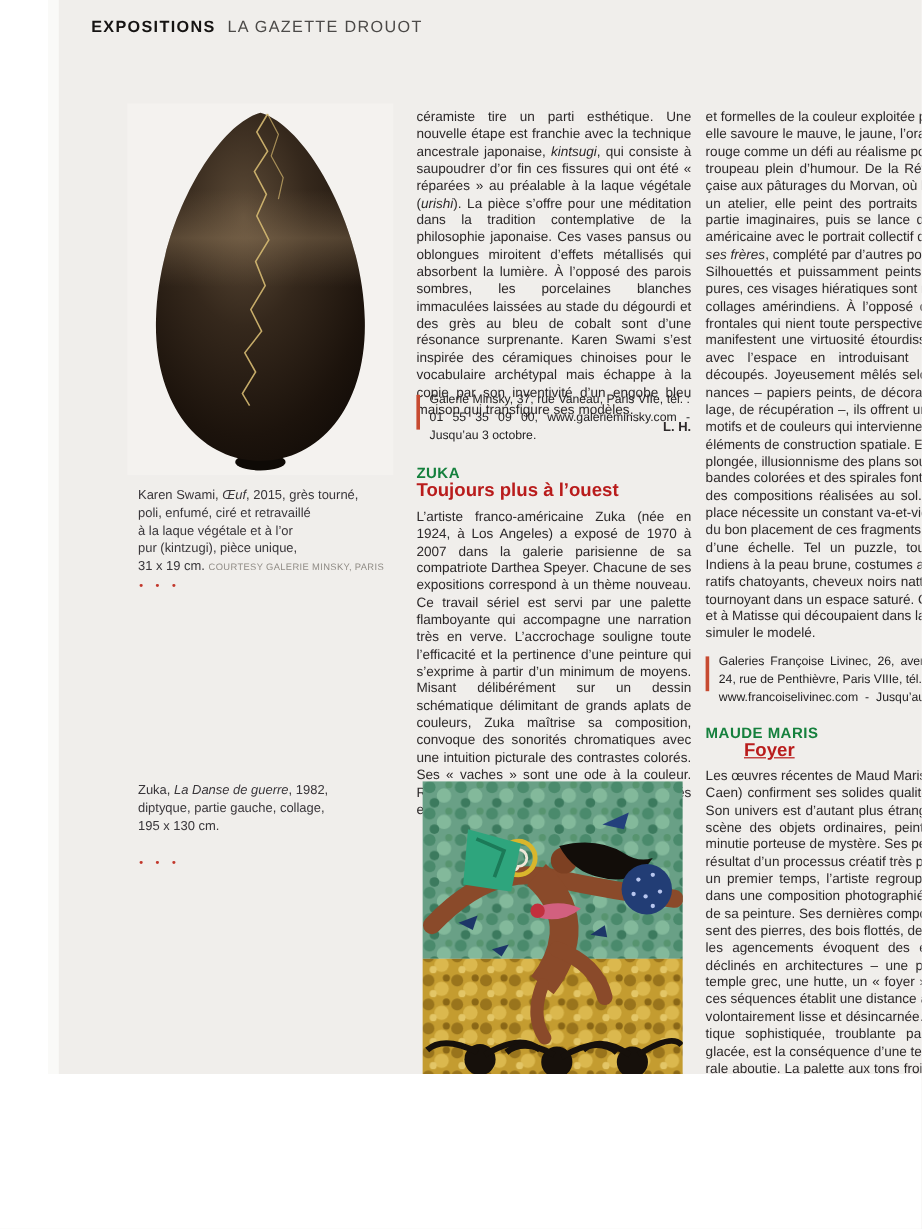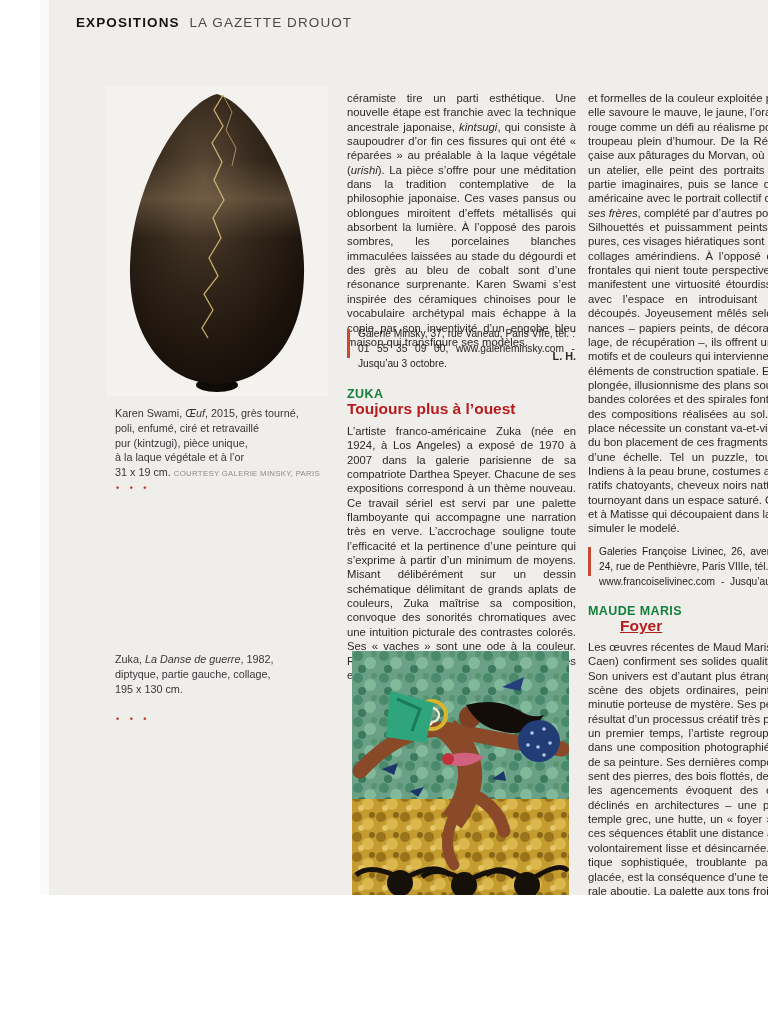--- a/index.html
+++ b/index.html
@@ -80,22 +80,22 @@
     <path d="M111,8 C74,18 26,100 24,180 C22,252 61,298 111,298 C161,298 200,252 198,180 C196,100 148,18 111,8 Z" fill="url(#sheen)"></path>
     <g>
       <path d="M117,9 L108,24 L117,40 L106,57 L116,76 L108,94 L118,114 L107,132 L115,152 L103,172 L112,190 L98,208 L107,224 L96,242 L102,252" stroke="#d6ba72" stroke-width="1.3" fill="none" opacity="0.9"></path>
       <path d="M117,9 L126,26 L120,44 L130,62 L126,80" stroke="#c9ad69" stroke-width="1" fill="none" opacity="0.75"></path>
     </g>
   </svg>
 
   <div class="cap cap1">
       <div class="line"><span>Karen Swami, </span><span class="it">Œuf</span><span>, 2015, grès tourné,</span></div>
       <div class="line">poli, enfumé, ciré et retravaillé</div>
+      <div class="line">à la laque végétale et à l’or</div>
       <div class="line">pur (kintzugi), pièce unique,</div>
-      <div class="line">à la laque végétale et à l’or</div>
       <div class="line"><span>31 x 19 cm. </span><span class="credit">COURTESY GALERIE MINSKY, PARIS</span></div>
     </div>
   <div class="marker m1">• • •</div>
 
   <div class="cap cap2">
       <div class="line"><span>Zuka, </span><span class="it">La Danse de guerre</span><span>, 1982,</span></div>
       <div class="line">diptyque, partie gauche, collage,</div>
       <div class="line">195 x 130 cm.</div>
     </div>
   <div class="marker m2">• • •</div>

